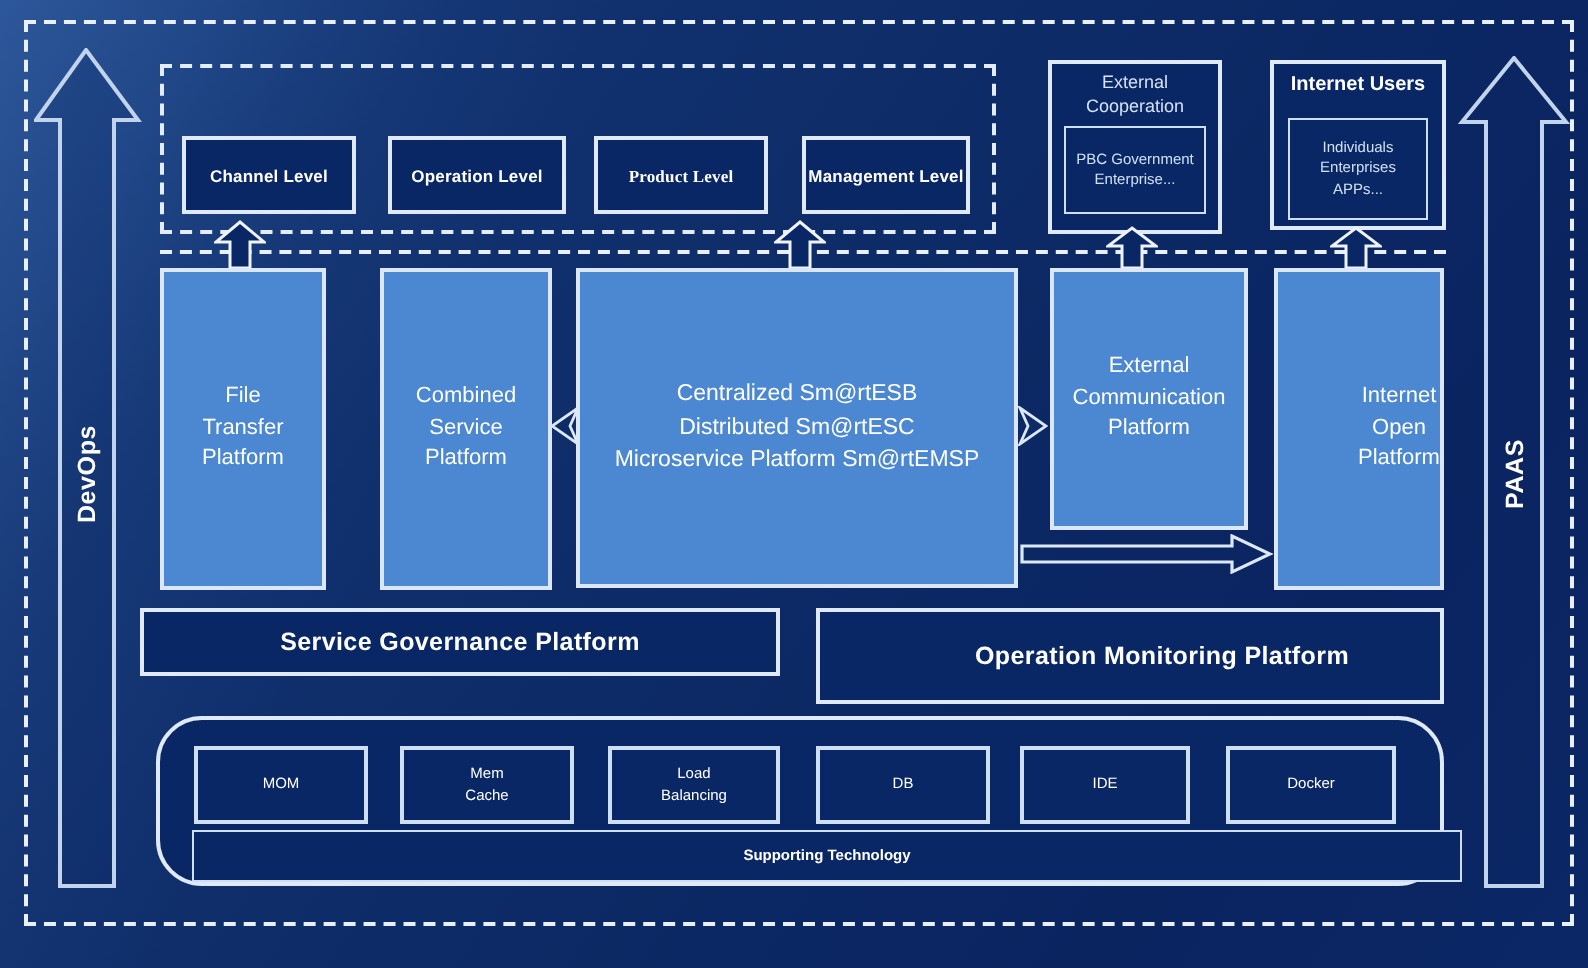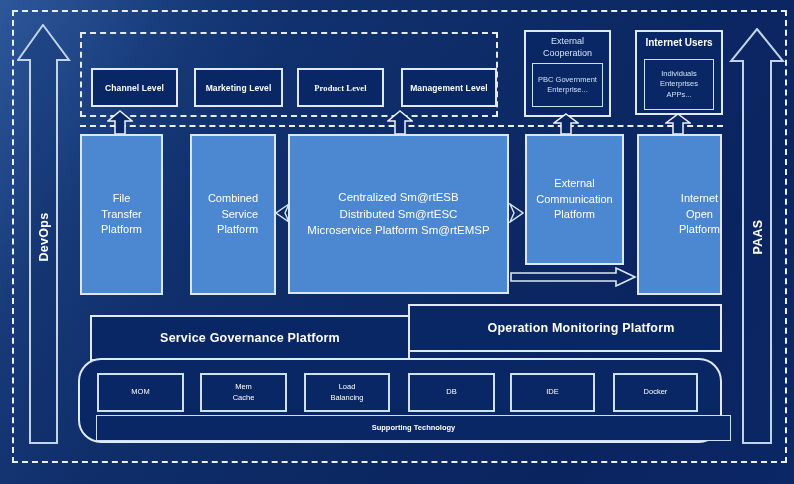--- a/index.html
+++ b/index.html
@@ -61,23 +61,23 @@
 
   <svg class="abs" style="left:729px;top:28px;" width="56" height="417" viewBox="0 0 56 417">
     <polygon points="28,1 54,33 42,33 42,415 14,415 14,33 2,33" fill="rgba(10,39,101,0.25)" stroke="#c2d4ec" stroke-width="2" stroke-linejoin="miter"></polygon>
   </svg>
   <div class="abs rail-label-wrap" style="left:743px;top:194px;width:28px;height:86px;">
     <span class="rail-label">PAAS</span>
   </div>
 
   <div class="abs dashed-container" style="left:80px;top:32px;width:418px;height:85px;"></div>
   <div class="abs dark-box lvl" style="left:91px;top:68px;width:87px;height:39px;">Channel Level</div>
-  <div class="abs dark-box lvl" style="left:194px;top:68px;width:89px;height:39px;">Marketing Level</div>
+  <div class="abs dark-box lvl" style="left:194px;top:68px;width:89px;height:39px;">Operation Level</div>
   <div class="abs dark-box lvl" style="left:297px;top:68px;width:87px;height:39px;font-family:Liberation Serif, serif;">Product Level</div>
-  <div class="abs dark-box lvl" style="left:401px;top:68px;width:96px;height:39px;">Management Level</div>
+  <div class="abs dark-box lvl" style="left:401px;top:68px;width:84px;height:39px;">Management Level</div>
 
   <div class="abs titled-box" style="left:524px;top:30px;width:87px;height:87px;">
     <div class="title t-soft">External
 Cooperation</div>
     <div class="inner-box" style="left:6px;top:31px;width:71px;height:44px;">PBC Government
 Enterprise...</div>
   </div>
 
   <div class="abs titled-box" style="left:635px;top:30px;width:88px;height:85px;">
     <div class="title t-bold">Internet Users</div>
@@ -97,21 +97,21 @@
   <svg class="abs" style="left:553px;top:113px;" width="26" height="22" viewBox="0 0 26 22">
     <polygon points="13,1 25,10 18,10 18,21 8,21 8,10 1,10" fill="#0a2765" stroke="#eef3fb" stroke-width="1.5"></polygon>
   </svg>
   <svg class="abs" style="left:665px;top:113px;" width="26" height="22" viewBox="0 0 26 22">
     <polygon points="13,1 25,10 18,10 18,21 8,21 8,10 1,10" fill="#0a2765" stroke="#eef3fb" stroke-width="1.5"></polygon>
   </svg>
 
   <div class="abs blue-box plat" style="left:80px;top:134px;width:83px;height:161px;">File
 Transfer
 Platform</div>
-  <div class="abs blue-box plat" style="left:190px;top:134px;width:86px;height:161px;text-align:right;">Combined
+  <div class="abs blue-box plat" style="left:190px;top:134px;width:86px;height:161px;">Combined
 Service
 Platform</div>
   <div class="abs blue-box plat-wide" style="left:288px;top:134px;width:221px;height:160px;">Centralized Sm@rtESB
 Distributed Sm@rtESC
 Microservice Platform Sm@rtEMSP</div>
   <div class="abs blue-box plat" style="left:525px;top:134px;width:99px;height:131px;">External
 Communication
 Platform</div>
   <div class="abs blue-box plat" style="left:637px;top:134px;width:85px;height:161px;padding-left:40px;">Internet
 Open
@@ -120,21 +120,21 @@
   <svg class="abs" style="left:275px;top:203px;" width="15" height="20" viewBox="0 0 15 20">
     <polygon points="14,1 1,10 14,19 10,10" fill="#0d2b66" stroke="#dce8f6" stroke-width="1.4"></polygon>
   </svg>
   <svg class="abs" style="left:509px;top:203px;" width="15" height="20" viewBox="0 0 15 20">
     <polygon points="1,1 14,10 1,19 5,10" fill="#0d2b66" stroke="#dce8f6" stroke-width="1.4"></polygon>
   </svg>
   <svg class="abs" style="left:510px;top:267px;" width="127" height="20" viewBox="0 0 127 20">
     <polygon points="1,6 106,6 106,1 125,10 106,19 106,14 1,14" fill="none" stroke="#dce8f6" stroke-width="1.6"></polygon>
   </svg>
 
-  <div class="abs dark-box gov" style="left:90px;top:304px;width:320px;height:46px;margin-top:11px;">Service Governance Platform</div>
+  <div class="abs dark-box gov" style="left:70px;top:304px;width:320px;height:34px;">Service Governance Platform</div>
   <div class="abs dark-box gov" style="left:408px;top:304px;width:314px;height:48px;padding-left:32px;">Operation Monitoring Platform</div>
 
   <div class="abs dark-box" style="left:78px;top:358px;width:644px;height:85px;border-radius:23px;">
     <div class="inner-box tech" style="left:17px;top:13px;width:87px;height:39px;border-width:2px;color:#fff;">MOM</div>
     <div class="inner-box tech" style="left:120px;top:13px;width:87px;height:39px;border-width:2px;color:#fff;">Mem
 Cache</div>
     <div class="inner-box tech" style="left:328px;top:13px;width:87px;height:39px;border-width:2px;color:#fff;">DB</div>
     <div class="inner-box tech" style="left:224px;top:13px;width:86px;height:39px;border-width:2px;color:#fff;">Load
 Balancing</div>
     <div class="inner-box tech" style="left:430px;top:13px;width:85px;height:39px;border-width:2px;color:#fff;">IDE</div>

